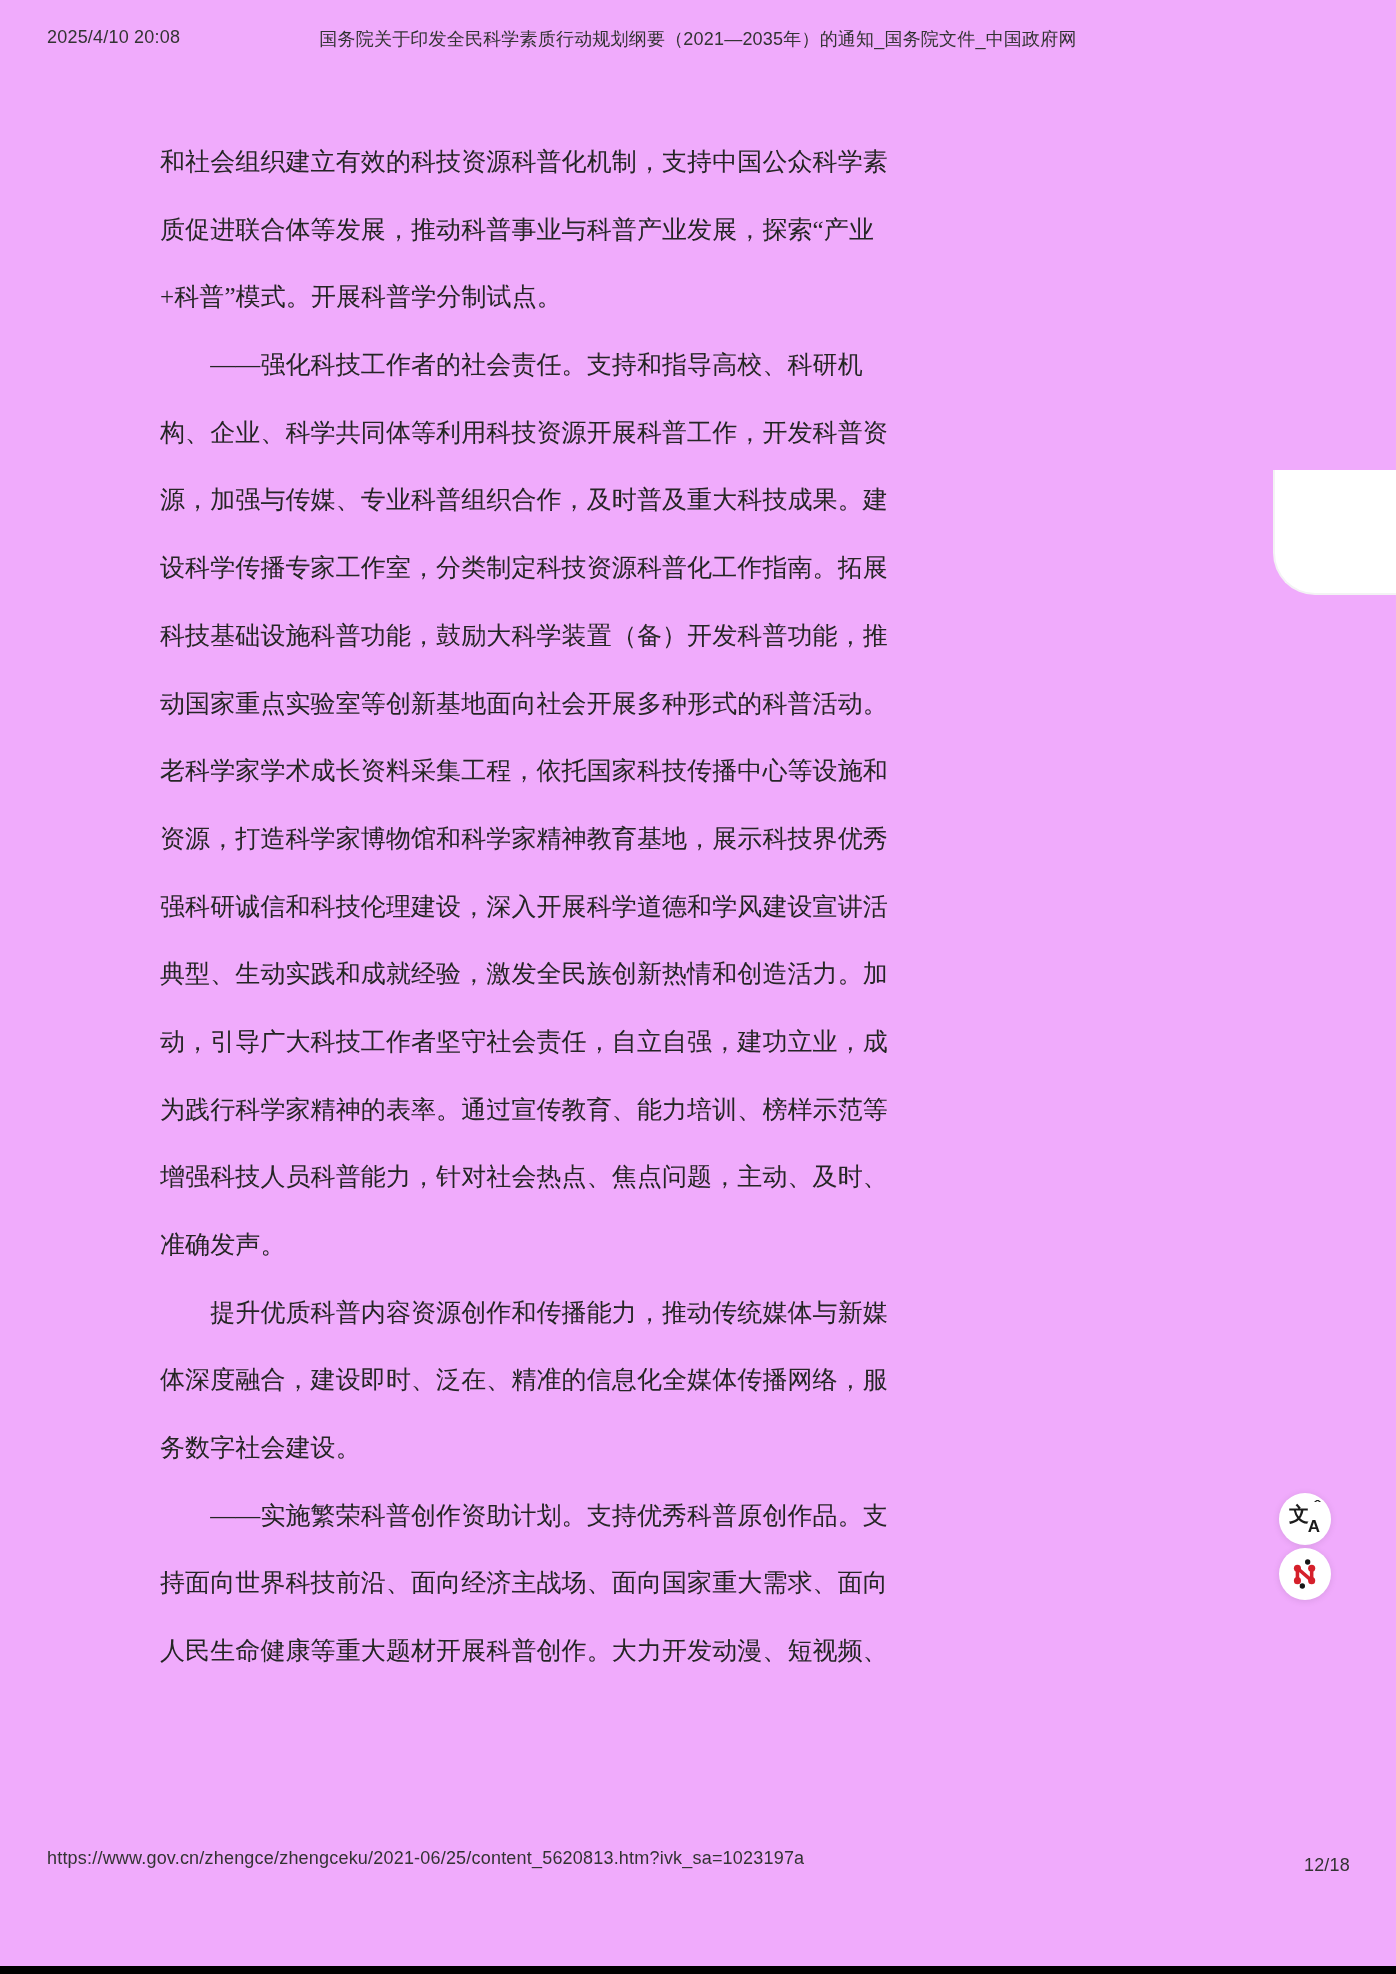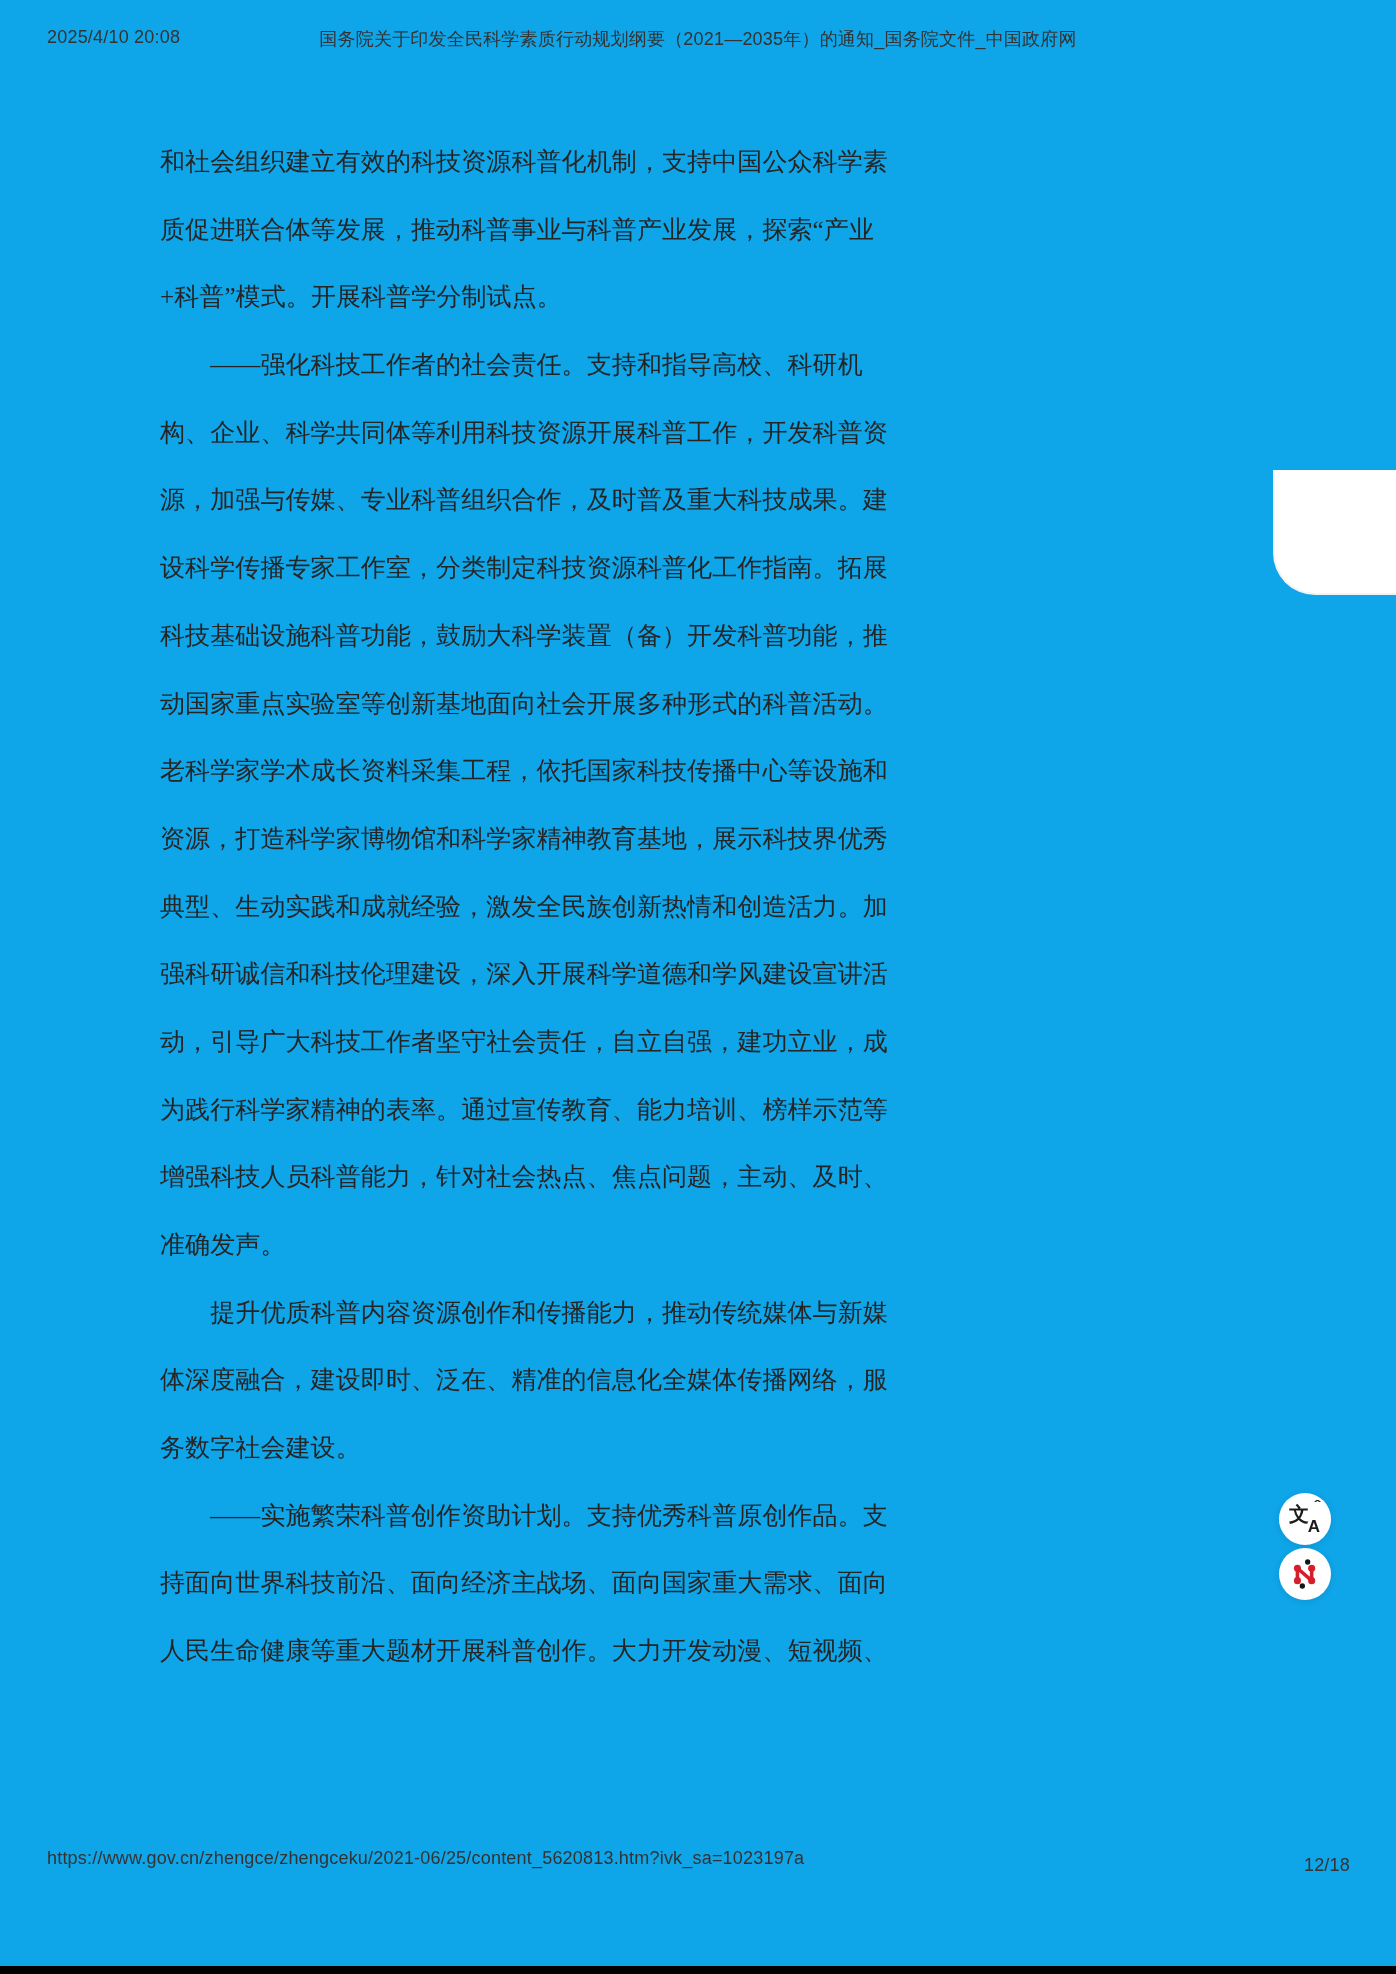--- a/index.html
+++ b/index.html
@@ -1,19 +1,19 @@
 <!DOCTYPE html>
 <html lang="zh"><head>
 <meta charset="utf-8">
 <style>
   html,body{margin:0;padding:0;background:#e9e9e9;}
   .page{
     position:relative;
     width:1396px;height:1974px;
-    background:#0ea5e9;
+    background:#f0abfc;
     overflow:hidden;
     font-family:"Liberation Sans", sans-serif;
   }
   
   .hf-text{
     position:absolute;
     font-size:18px;
     color:#333333;
     letter-spacing:0.2px;
     white-space:nowrap;
@@ -84,22 +84,22 @@
       <div class="line">质促进联合体等发展，推动科普事业与科普产业发展，探索“产业</div>
       <div class="line">+科普”模式。开展科普学分制试点。</div>
       <div class="line">　　——强化科技工作者的社会责任。支持和指导高校、科研机</div>
       <div class="line">构、企业、科学共同体等利用科技资源开展科普工作，开发科普资</div>
       <div class="line">源，加强与传媒、专业科普组织合作，及时普及重大科技成果。建</div>
       <div class="line">设科学传播专家工作室，分类制定科技资源科普化工作指南。拓展</div>
       <div class="line">科技基础设施科普功能，鼓励大科学装置（备）开发科普功能，推</div>
       <div class="line">动国家重点实验室等创新基地面向社会开展多种形式的科普活动。</div>
       <div class="line">老科学家学术成长资料采集工程，依托国家科技传播中心等设施和</div>
       <div class="line">资源，打造科学家博物馆和科学家精神教育基地，展示科技界优秀</div>
+      <div class="line">强科研诚信和科技伦理建设，深入开展科学道德和学风建设宣讲活</div>
       <div class="line">典型、生动实践和成就经验，激发全民族创新热情和创造活力。加</div>
-      <div class="line">强科研诚信和科技伦理建设，深入开展科学道德和学风建设宣讲活</div>
       <div class="line">动，引导广大科技工作者坚守社会责任，自立自强，建功立业，成</div>
       <div class="line">为践行科学家精神的表率。通过宣传教育、能力培训、榜样示范等</div>
       <div class="line">增强科技人员科普能力，针对社会热点、焦点问题，主动、及时、</div>
       <div class="line">准确发声。</div>
       <div class="line">　　提升优质科普内容资源创作和传播能力，推动传统媒体与新媒</div>
       <div class="line">体深度融合，建设即时、泛在、精准的信息化全媒体传播网络，服</div>
       <div class="line">务数字社会建设。</div>
       <div class="line">　　——实施繁荣科普创作资助计划。支持优秀科普原创作品。支</div>
       <div class="line">持面向世界科技前沿、面向经济主战场、面向国家重大需求、面向</div>
       <div class="line">人民生命健康等重大题材开展科普创作。大力开发动漫、短视频、</div>

